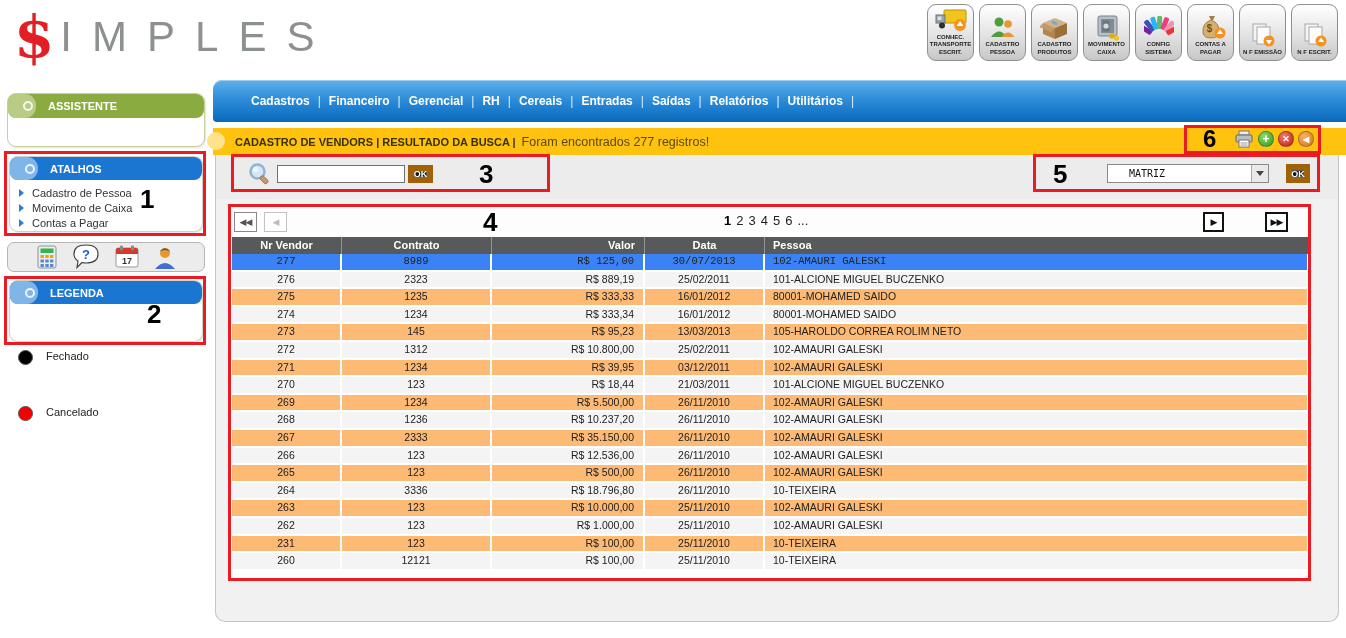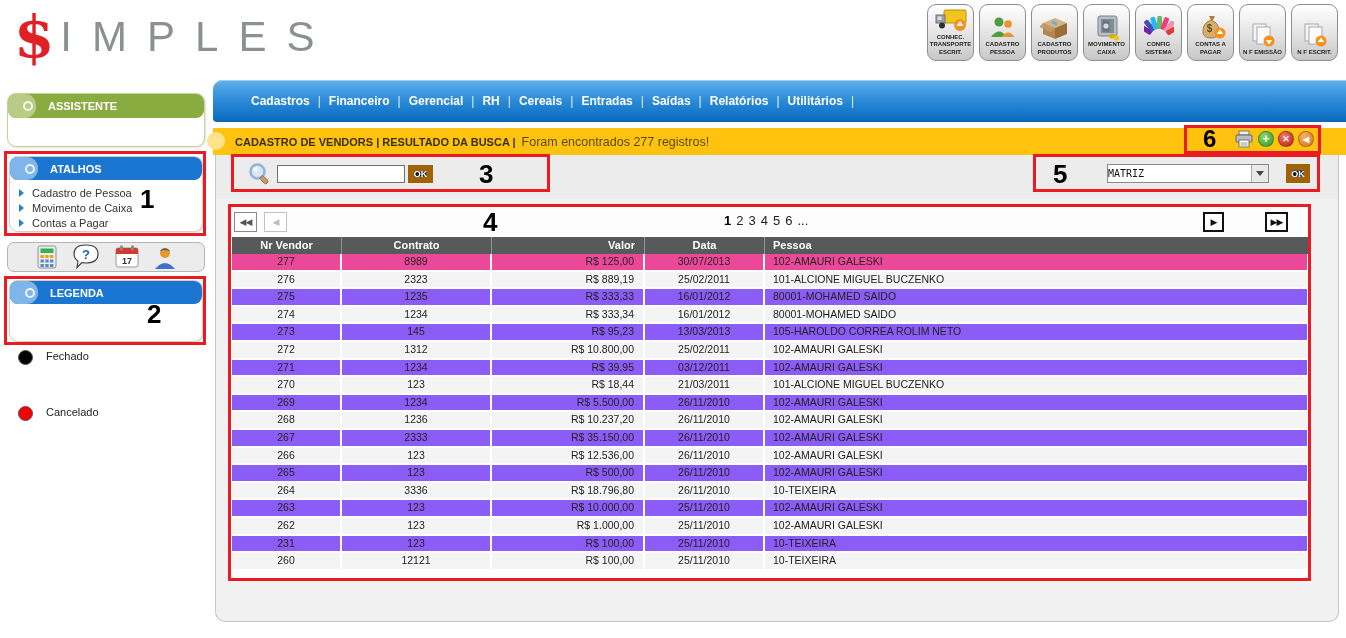--- a/index.html
+++ b/index.html
@@ -85,21 +85,21 @@
                   border:1px solid #707070; font-size:11px; padding:0 3px; background:#fff; }
   .okbtn { position:absolute; width:25px; height:18px; background:#141414; color:#fff;
            font-size:9px; font-weight:bold; display:flex; align-items:center; justify-content:center;
            border:6px solid #a16207; box-shadow:inset 0 0 0 1px #555; cursor:pointer; }
   .ok-search { left:408px; top:165px; }
   .ok-branch { left:1286px; top:164px; width:24px; height:19px; }
 
   .select { position:absolute; left:1107px; top:164px; width:162px; height:19px; background:#fff;
             border:1px solid #8a8a8a; display:flex; align-items:center; cursor:pointer;
             font-family:"DejaVu Sans Mono", monospace; }
-  .select-value { flex:1; font-size:10px; color:#111; padding-left:0; }
+  .select-value { flex:1; font-size:10px; color:#111; padding-left:21px; }
   .select-arrow { width:17px; height:100%; background:#e9e9e9; border-left:1px solid #aaa;
                   display:flex; align-items:center; justify-content:center; }
   .select-arrow i { width:0; height:0; border-left:4px solid transparent; border-right:4px solid transparent;
                     border-top:5px solid #444; }
 
   
   .pgbtn { position:absolute; width:23px; height:20px; background:#fff; display:flex; align-items:center;
            justify-content:center; font-size:9px; letter-spacing:-1px; cursor:pointer; }
   .pg-first { left:234px; top:212px; border:1px solid #888; color:#555; }
   .pg-prev  { left:264px; top:212px; border:1px solid #c2c2c2; color:#bcbcbc; }
@@ -113,23 +113,23 @@
   .grid { position:absolute; left:232px; top:237px; width:1077px; }
   .thead { display:flex; background:#58595b; height:17px; }
   .th { color:#fff; font-size:11px; font-weight:bold; line-height:17px; border-right:1px solid rgba(255,255,255,.35); cursor:pointer; }
   .tr { display:flex; height:17.6px; border-bottom:2px solid #fff; cursor:pointer; }
   .td { font-size:10.5px; color:#222; line-height:15.6px; border-right:2px solid #fff; overflow:hidden; white-space:nowrap; }
   .c0 { width:110px; text-align:center; }
   .c1 { width:150px; text-align:center; }
   .c2 { width:153px; text-align:right; padding-right:9px; }
   .c3 { width:120px; text-align:center; }
   .c4 { flex:1; text-align:left; padding-left:8px; }
-  .tr { background:#8b5cf6; }
+  .tr { background:#fdba74; }
   .tr:nth-child(even) { background:#f4f4f5; }
-  .tr.first { background:#ec4899; }
+  .tr.first { background:#3b82f6;font-family:Liberation Mono, monospace; }
 
   
   .anno { position:absolute; border:3px solid #ea1b23; z-index:50; pointer-events:none; }
   .anno-num { position:absolute; font-size:26px; font-weight:bold; color:#000; line-height:1; }
   .anno1 { left:4px; top:151px; width:202px; height:85px; }
   .anno1 .anno-num { left:133px; top:32px; }
   .anno2 { left:4px; top:276px; width:202px; height:69px; }
   .anno2 .anno-num { left:140px; top:22px; }
   .anno3 { left:231px; top:154px; width:319px; height:38px; }
   .anno3 .anno-num { left:245px; top:4px; }

